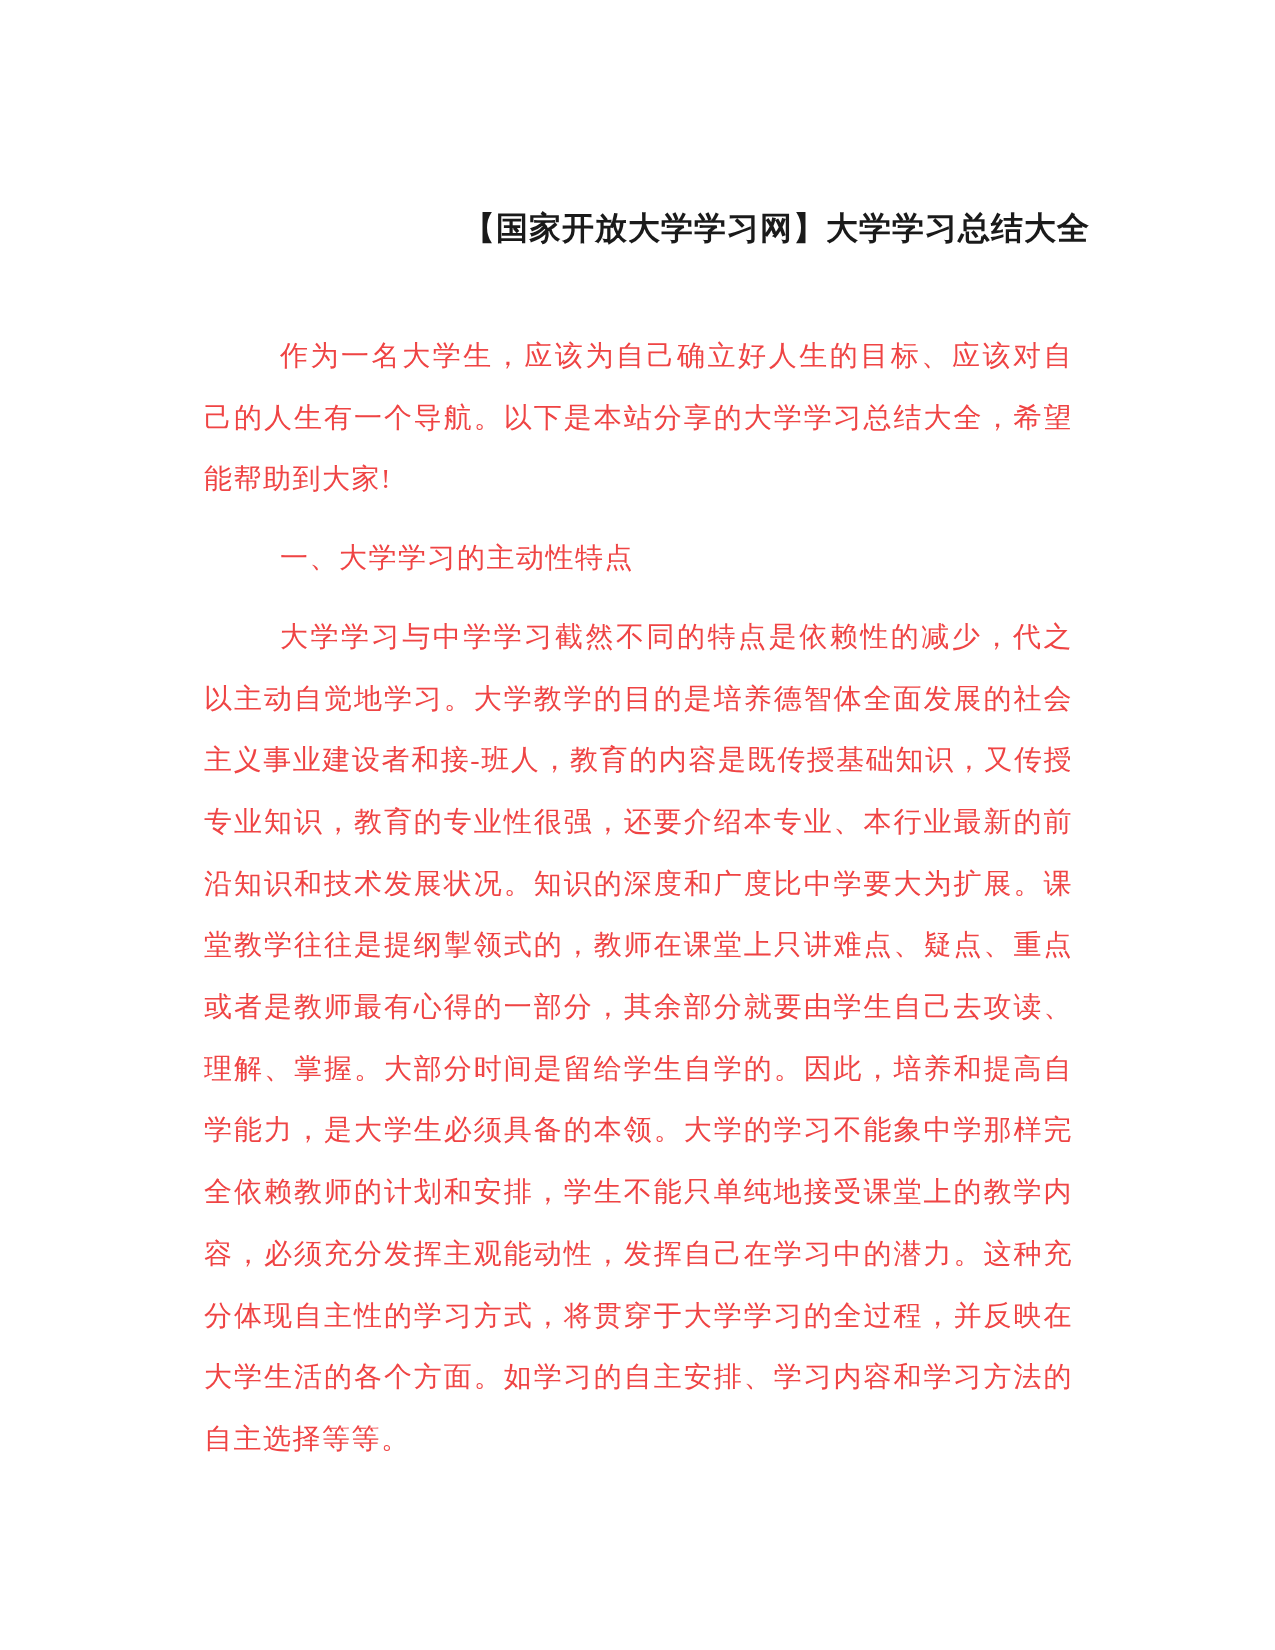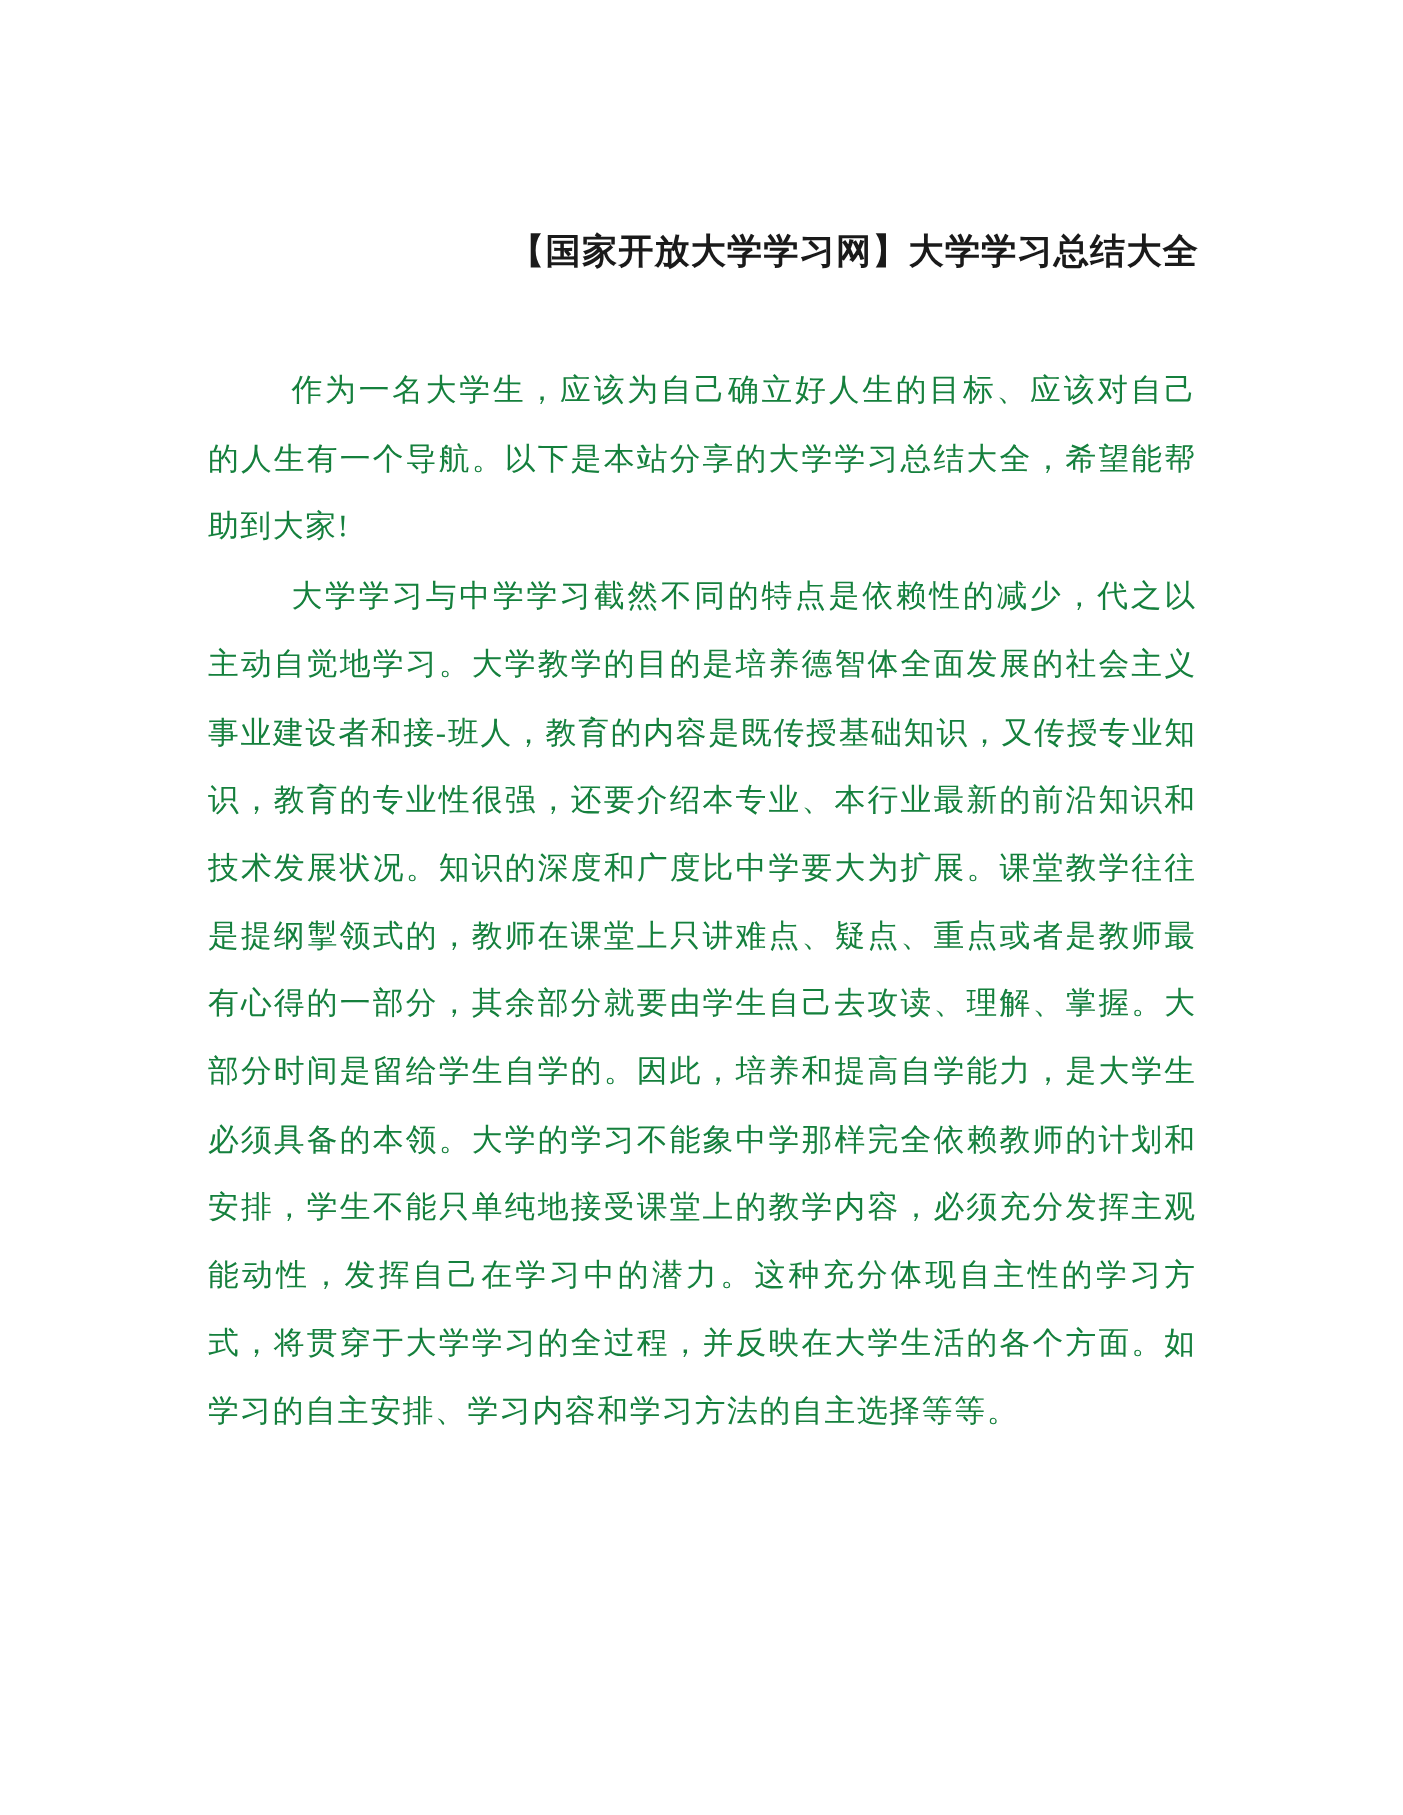--- a/index.html
+++ b/index.html
@@ -28,35 +28,36 @@
     font-weight: bold;
     letter-spacing: 1px;
     text-align: right;
     color: #1a1a1a;
     white-space: nowrap;
   }
   .doc-body {
     margin-top: 73px;
   }
   .doc-body p {
-    margin: 2px;
+    margin: 17px;
     font-size: 28px;
     line-height: 61.7px;
     letter-spacing: 1.5px;
-    color: #15803d;
+    color: #ef4444;
     text-align: justify;
     text-justify: inter-character;
     text-indent: 76px;
     font-weight: 400;
   }
 </style>
 </head>
 <body>
 
 <div class="page">
   <div class="content">
     <h1 class="doc-title">【国家开放大学学习网】大学学习总结大全</h1>
     <div class="doc-body">
       <p>作为一名大学生，应该为自己确立好人生的目标、应该对自己的人生有一个导航。以下是本站分享的大学学习总结大全，希望能帮助到大家!</p>
+      <p>一、大学学习的主动性特点</p>
       <p>大学学习与中学学习截然不同的特点是依赖性的减少，代之以主动自觉地学习。大学教学的目的是培养德智体全面发展的社会主义事业建设者和接-班人，教育的内容是既传授基础知识，又传授专业知识，教育的专业性很强，还要介绍本专业、本行业最新的前沿知识和技术发展状况。知识的深度和广度比中学要大为扩展。课堂教学往往是提纲掣领式的，教师在课堂上只讲难点、疑点、重点或者是教师最有心得的一部分，其余部分就要由学生自己去攻读、理解、掌握。大部分时间是留给学生自学的。因此，培养和提高自学能力，是大学生必须具备的本领。大学的学习不能象中学那样完全依赖教师的计划和安排，学生不能只单纯地接受课堂上的教学内容，必须充分发挥主观能动性，发挥自己在学习中的潜力。这种充分体现自主性的学习方式，将贯穿于大学学习的全过程，并反映在大学生活的各个方面。如学习的自主安排、学习内容和学习方法的自主选择等等。</p>
     </div>
   </div>
 </div>
 
 </body></html>

